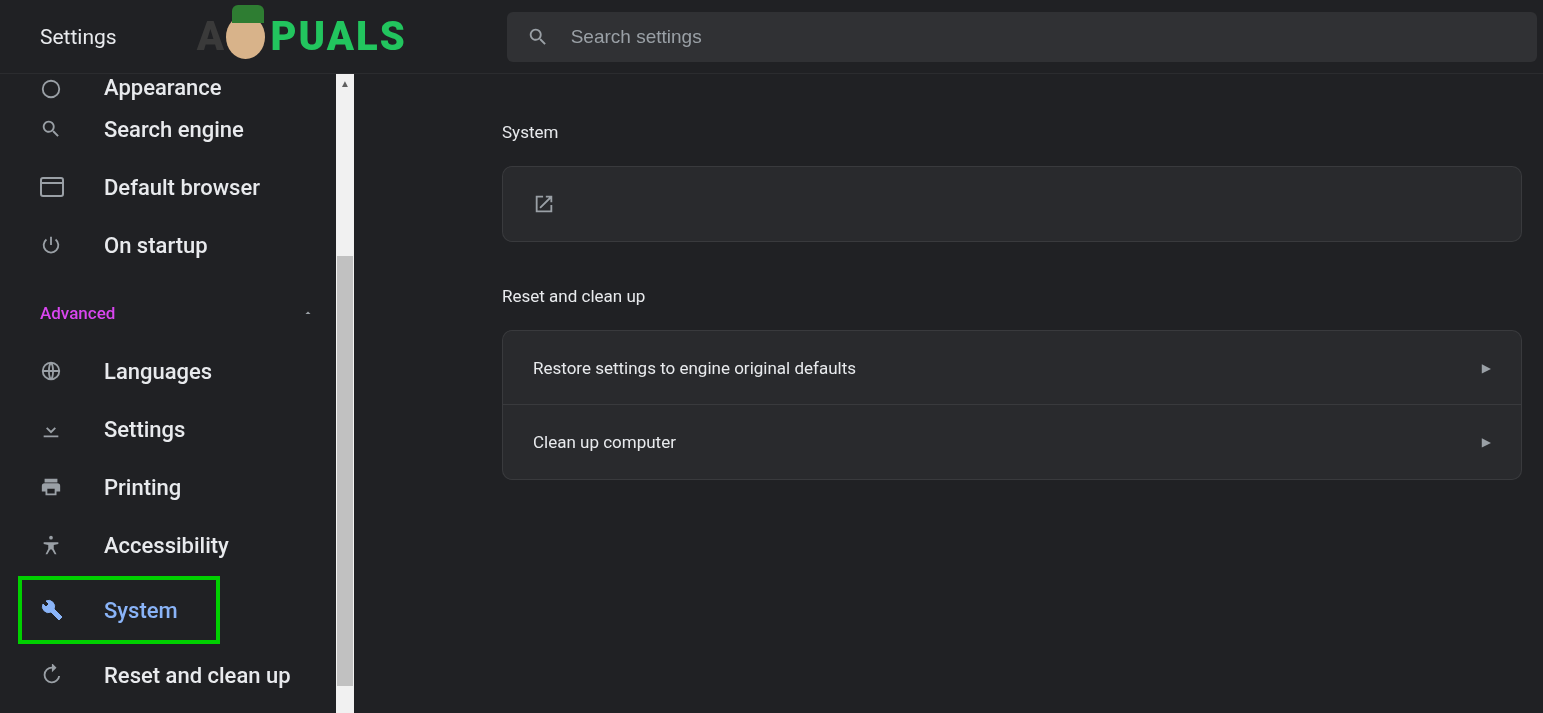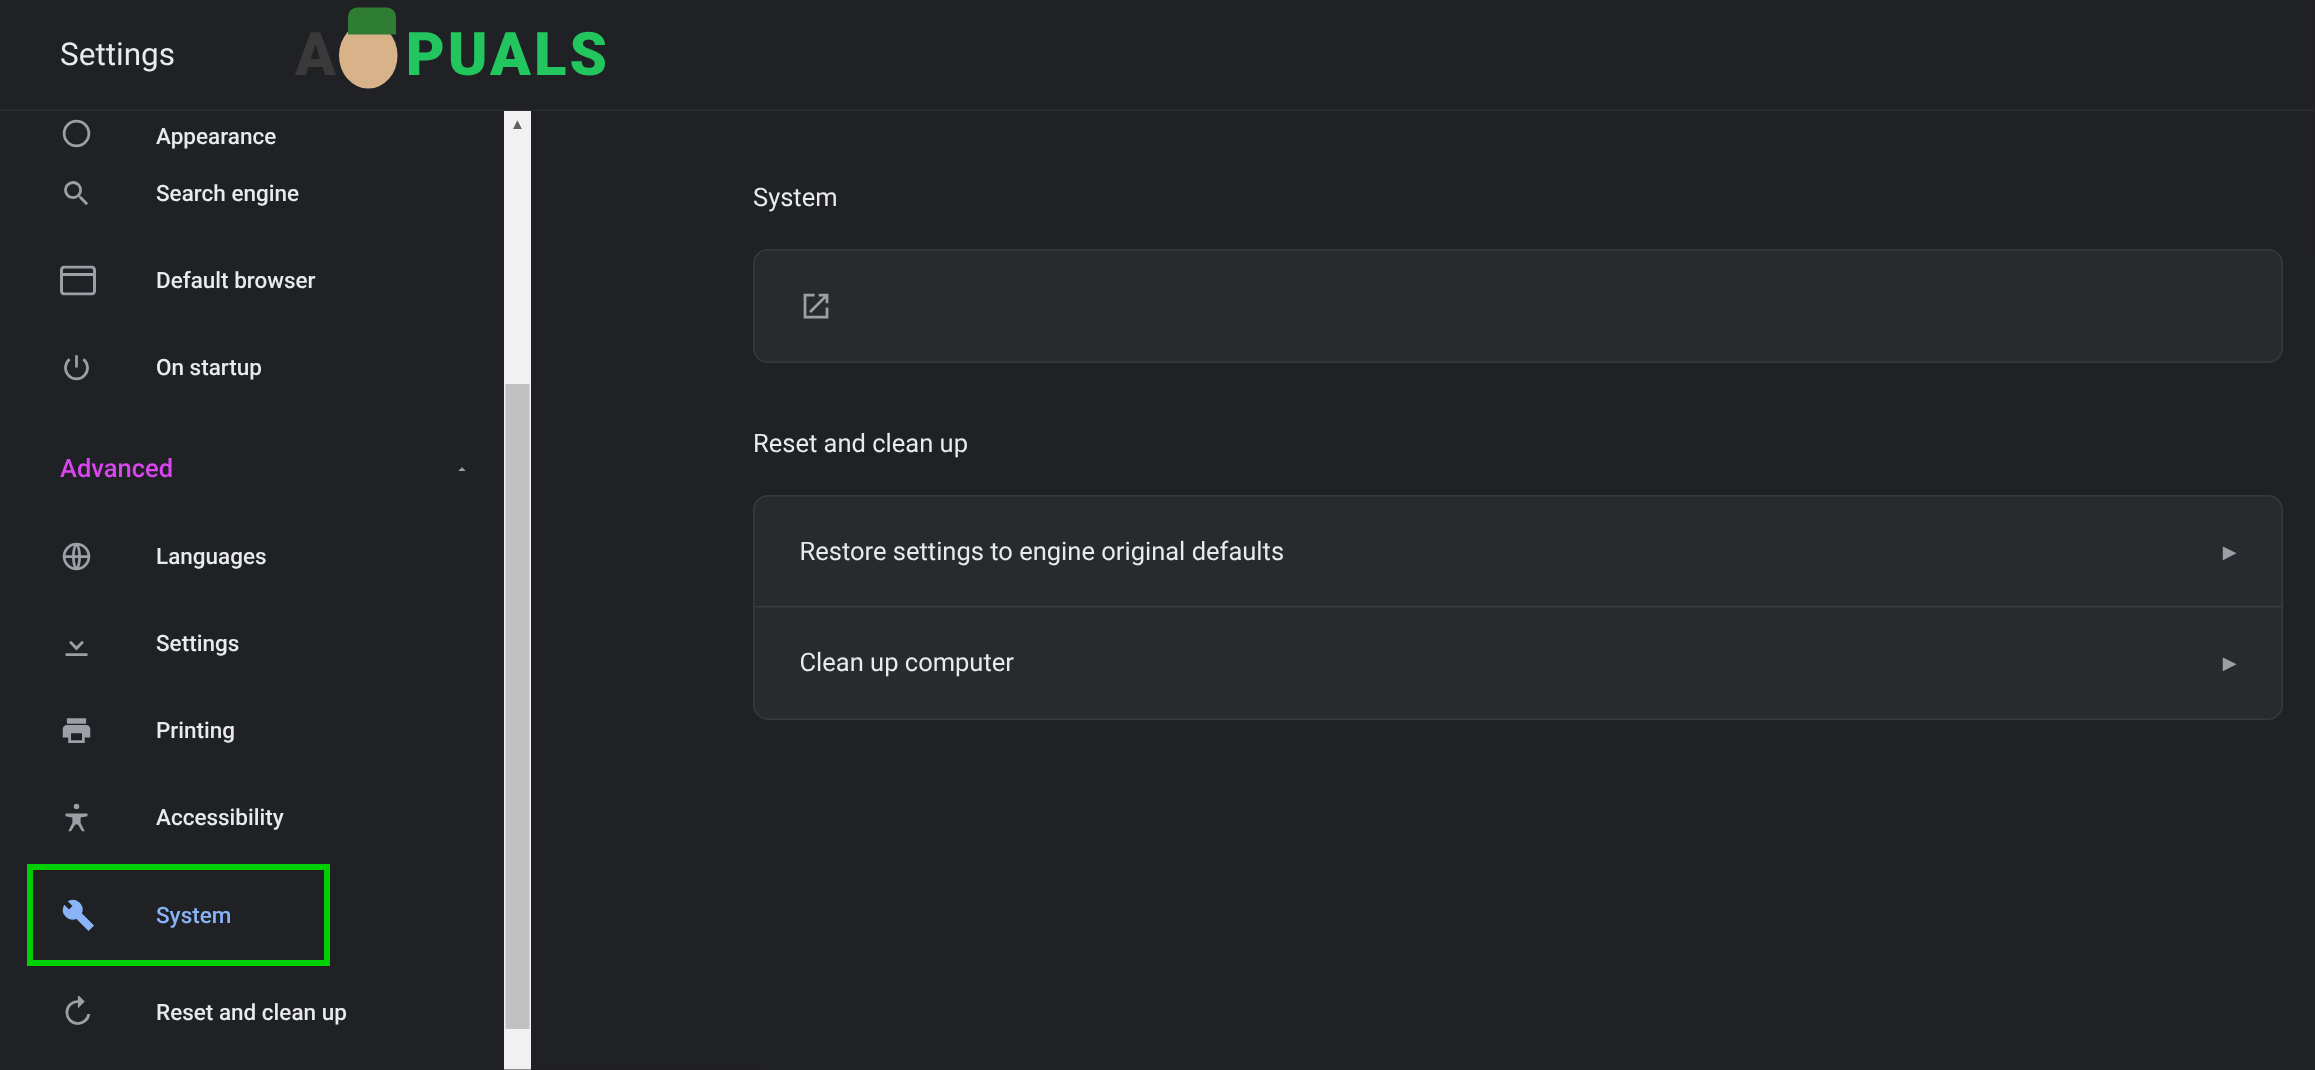--- a/index.html
+++ b/index.html
@@ -88,21 +88,21 @@
     position:absolute;left:1px;top:182px;width:16px;height:430px;
     background:#c1c1c1;
   }
 
   .nav-item{
     display:flex;align-items:center;
     height:58px;
     padding-left:40px;
     cursor:pointer;
     color:#e8eaed;
-    font-size:15px;
+    font-size:22px;
     font-weight:500;
   }
   .nav-item .icon{
     width:64px;display:flex;align-items:center;
   }
   .nav-item.selected{color:#8ab4f8}
   .nav-item.selected svg{fill:#8ab4f8;stroke:#8ab4f8}
   .highlight-box{
     border:4px solid #00d000;
     position:relative;
@@ -166,20 +166,28 @@
 </style>
 </head>
 <body>
 
 <div class="header">
   <div class="header-title">Settings</div>
   <div class="logo">
     <span style="color:#3a3a3a">A</span>
       <span class="logo-face"></span>
       <span style="color:#22c55e" title="A  PUALS">PUALS</span>
+  </div>
+  <div class="search-wrap">
+    <div class="search-box">
+      <svg width="22" height="22" viewBox="0 0 24 24">
+          <path d="M15.5 14h-.79l-.28-.27a6.5 6.5 0 1 0-.7.7l.27.28v.79l5 4.99L20.49 19zM9.5 14A4.5 4.5 0 1 1 14 9.5 4.5 4.5 0 0 1 9.5 14z"></path>
+        </svg>
+      <input class="search-input" placeholder="Search settings" style="">
+    </div>
   </div>
 </div>
 
 <div class="body">
 
   <div class="sidebar">
 
     <div class="nav-item" style="height:24px;padding-top:0;overflow:hidden;align-items:flex-end">
       <span class="icon">
         <svg width="22" height="22" viewBox="0 0 24 24">

